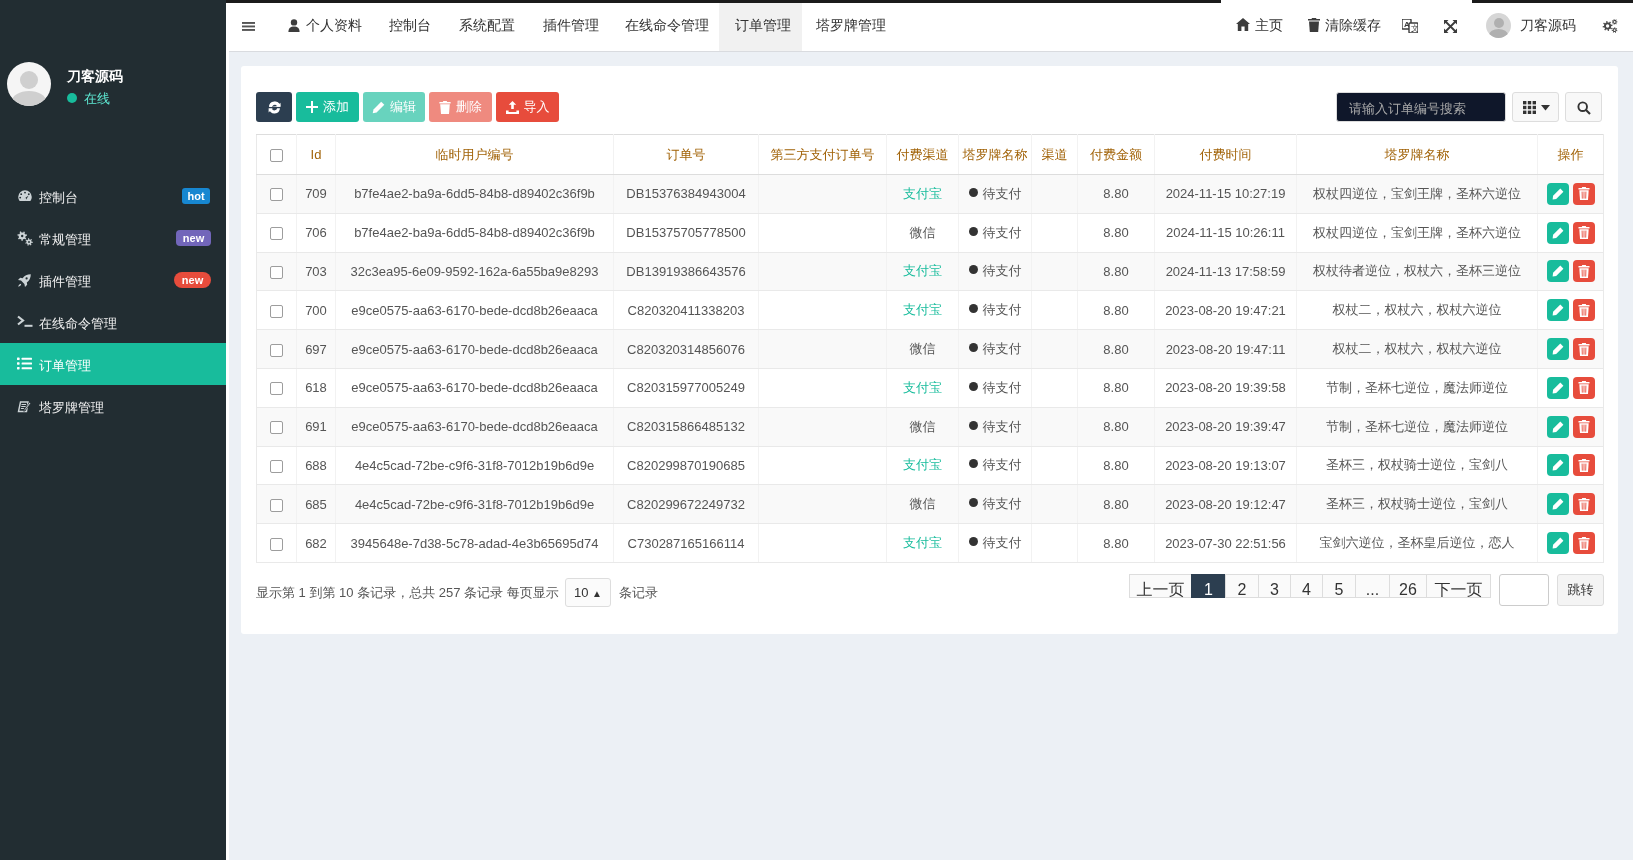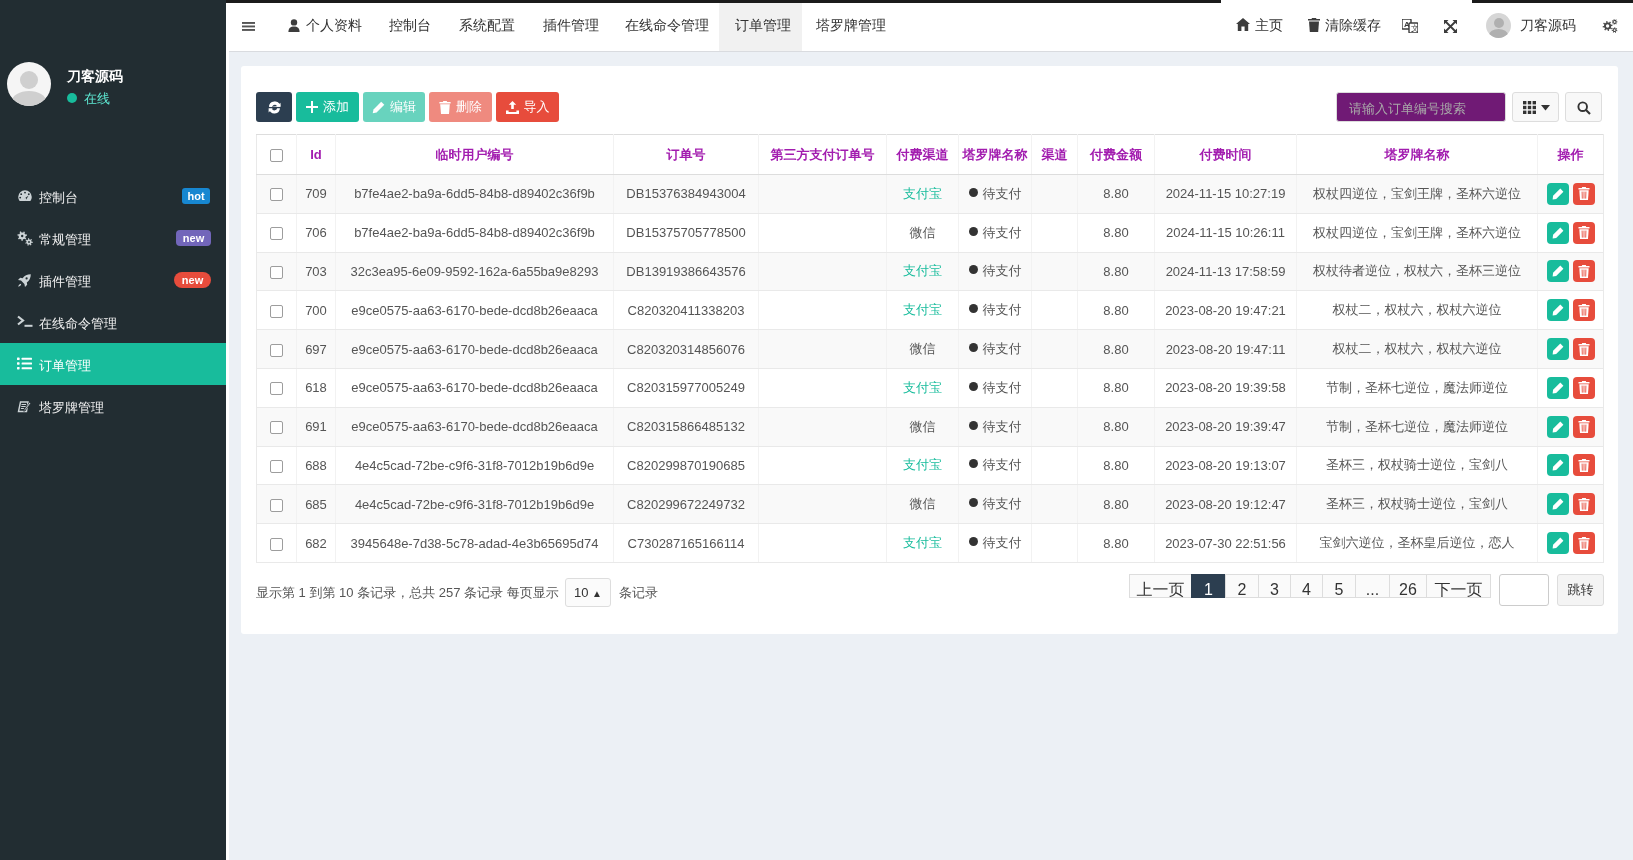--- a/index.html
+++ b/index.html
@@ -47,28 +47,28 @@
 #content { position:absolute; left:229px; top:51px; width:1404px; height:809px; background:#ecf0f5; }
 #card { position:absolute; left:241px; top:66px; width:1377px; height:568px; background:#fff; border-radius:3px; }
 
 
 .btn { position:absolute; top:92px; height:30px; border-radius:3px; color:#fff; font-size:13px; white-space:nowrap; display:flex; align-items:center; justify-content:center; gap:5px; }
 #btn-refresh { left:256px; width:36px; background:#2c3e50; }
 #btn-add { left:296px; width:63px; background:#18bc9c; }
 #btn-edit { left:363px; width:62px; background:#18bc9c; opacity:0.65; }
 #btn-del { left:429px; width:63px; background:#e74c3c; opacity:0.65; }
 #btn-imp { left:496px; width:63px; background:#e74c3c; }
-#srch { position:absolute; left:1336px; top:92px; width:170px; height:30px; border:1px solid #dcdcdc; border-radius:3px; background:#701a75; }
+#srch { position:absolute; left:1336px; top:92px; width:170px; height:30px; border:1px solid #dcdcdc; border-radius:3px; background:#0f172a; }
 #srch .ph { position:absolute; left:12px; top:7px; font-size:13px; color:#a9a9a9; }
 #btn-cols { position:absolute; left:1512px; top:92px; width:47px; height:30px; background:#f8f8f8; border:1px solid #ddd; border-radius:3px; }
 #btn-search { position:absolute; left:1565px; top:92px; width:37px; height:30px; background:#f8f8f8; border:1px solid #ddd; border-radius:3px; }
 
 
 #tbl { position:absolute; left:256px; top:134px; width:1347px; border-collapse:collapse; table-layout:fixed; font-size:13px; color:#555; }
-#tbl th { height:40px; font-size:13px; color:#a21caf; font-weight:bold; border-top:1px solid #ddd; border-bottom:1px solid #ddd; border-left:1px solid #f2f2f2; border-right:1px solid #f2f2f2; text-align:center; }
+#tbl th { height:40px; font-size:13px; color:#a16207; font-weight:normal; border-top:1px solid #ddd; border-bottom:1px solid #ddd; border-left:1px solid #f2f2f2; border-right:1px solid #f2f2f2; text-align:center; }
 #tbl th:first-child, #tbl td:first-child { border-left:1px solid #e9e9e9; }
 #tbl th:last-child, #tbl td:last-child { border-right:1px solid #e9e9e9; }
 #tbl td { height:38.8px; border-bottom:1px solid #e9e9e9; border-left:1px solid #f2f2f2; border-right:1px solid #f2f2f2; text-align:center; white-space:nowrap; overflow:hidden; }
 #tbl tr.odd td { background:#f9f9f9; }
 .zfb { color:#18bc9c; }
 .st .dot { display:inline-block; width:9px; height:9px; border-radius:50%; background:#333; margin-right:5px; vertical-align:1px; }
 .abtn { display:inline-block; width:22px; height:22px; border-radius:4px; vertical-align:middle; position:relative; }
 .abtn.e { background:#18bc9c; margin-right:4px; }
 .abtn.d { background:#e74c3c; }
 .cb { display:inline-block; width:13px; height:13px; border:1px solid #9d9d9d; border-radius:2px; background:#fff; vertical-align:middle; }

